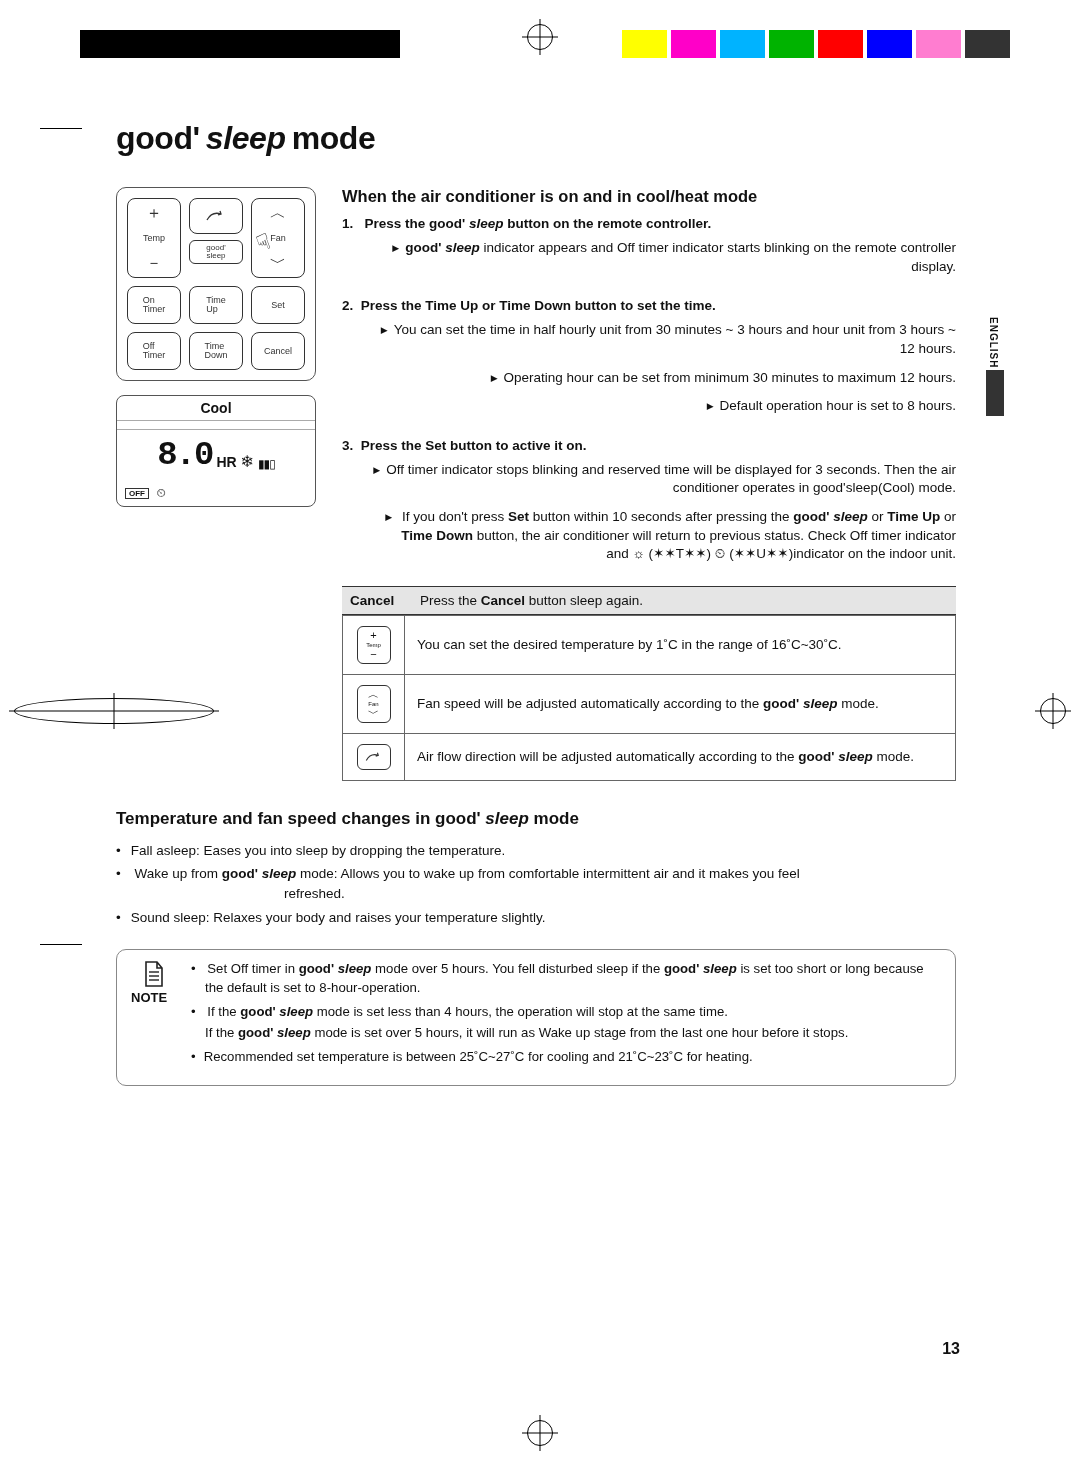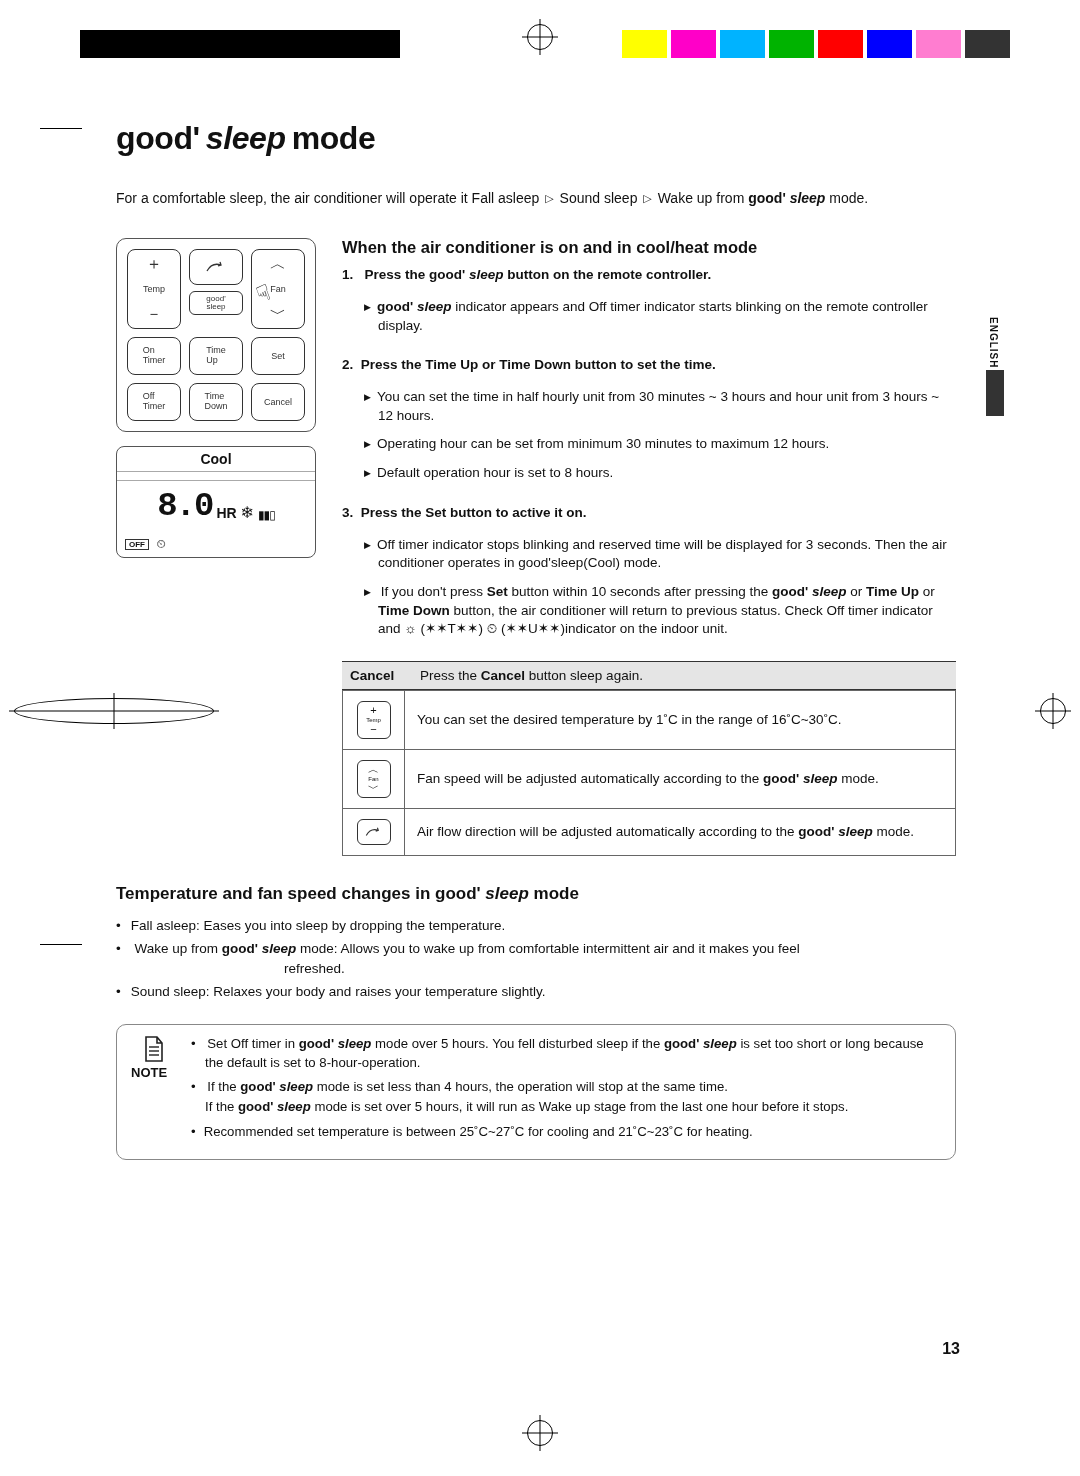--- a/index.html
+++ b/index.html
@@ -70,21 +70,21 @@
   .doff { padding:2px 8px 6px; }
   .doff .offbox { border:1px solid #333; font-size:8px; font-weight:700; padding:0 3px; display:inline-block;}
   .doff .tmr { font-size:12px; margin-left:3px; vertical-align:-1px;}
 
   
   h2.sec { font-size:16.5px; font-weight:700; }
   ol.steps { list-style:none; counter-reset:step; margin-top:10px; }
   ol.steps > li { counter-increment:step; font-size:13.5px; margin-bottom:22px; }
   ol.steps > li > .stline::before { content: counter(step) ".\00a0\00a0"; font-weight:700; }
   .stline { font-weight:700; }
-  .sub { list-style:none; margin-top:16px; padding-left:22px; }
+  .sub { list-style:none; margin-top:8px; padding-left:22px;text-align:right; }
   .sub li { font-size:13.5px; line-height:1.38; margin-bottom:10px; padding-left:14px; text-indent:-14px;}
   .sub li::before { content:"▶"; font-size:9px; margin-right:6px; vertical-align:1px;}
   .gs { font-weight:700; }
   .gs .sl{ font-style:italic; }
 
   .cancelrow { border-top:1px solid #333; border-bottom:1px solid #333; background:#e5e5e5; padding:6px 8px; font-size:13.5px; display:flex; gap:18px; }
   .cancelrow .lab { font-weight:700; width:52px; }
 
   table.featgrid { width:100%; border-collapse:collapse; margin-top:0; }
   table.featgrid td { border:1px solid #666; padding:10px 12px; font-size:13.5px; line-height:1.35; vertical-align:middle;}
@@ -156,23 +156,20 @@
 <div class="sidetab">
   <div class="txt">ENGLISH</div>
   <div class="blk"></div>
 </div>
 
 <div class="page">
   <h1 class="title">
     <span class="brand">good'</span><span class="sleep">sleep</span><span class="mode">mode</span>
   </h1>
 
-  <p class="intro">
-    <span>For a comfortable sleep, the air conditioner will operate it Fall asleep </span><span class="tri"></span><span> Sound sleep </span><span class="tri"></span><span> Wake up from </span><b><span>good'</span> <i>sleep</i></b><span> mode.</span>
-  </p>
 
   <div class="cols">
     <div class="left">
 
       <div class="remote" style="position:relative;">
         <div class="rgrid">
           <div class="rbtn tall">
             <span class="sym">＋</span>
             <span>Temp</span>
             <span class="sym">－</span>

